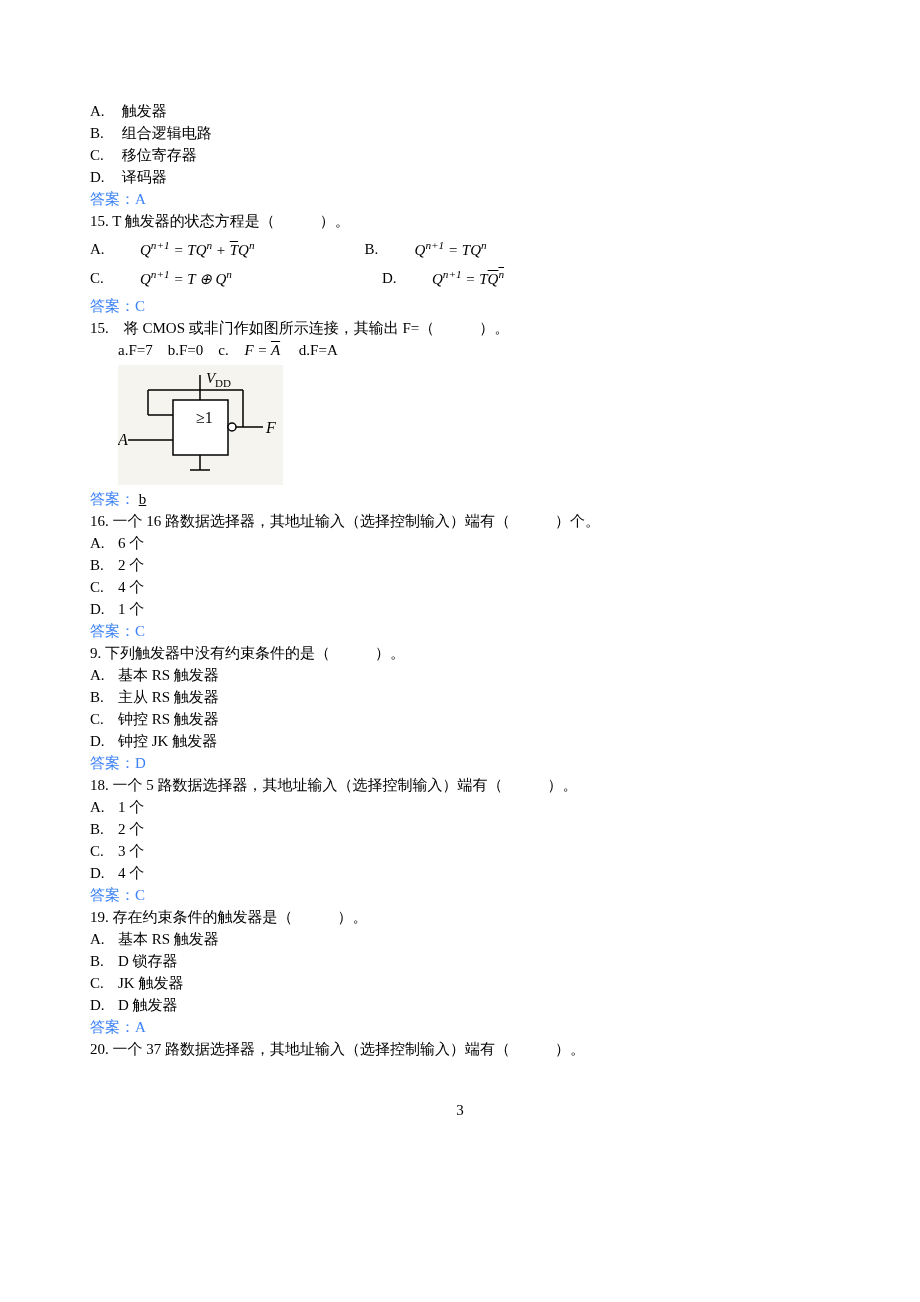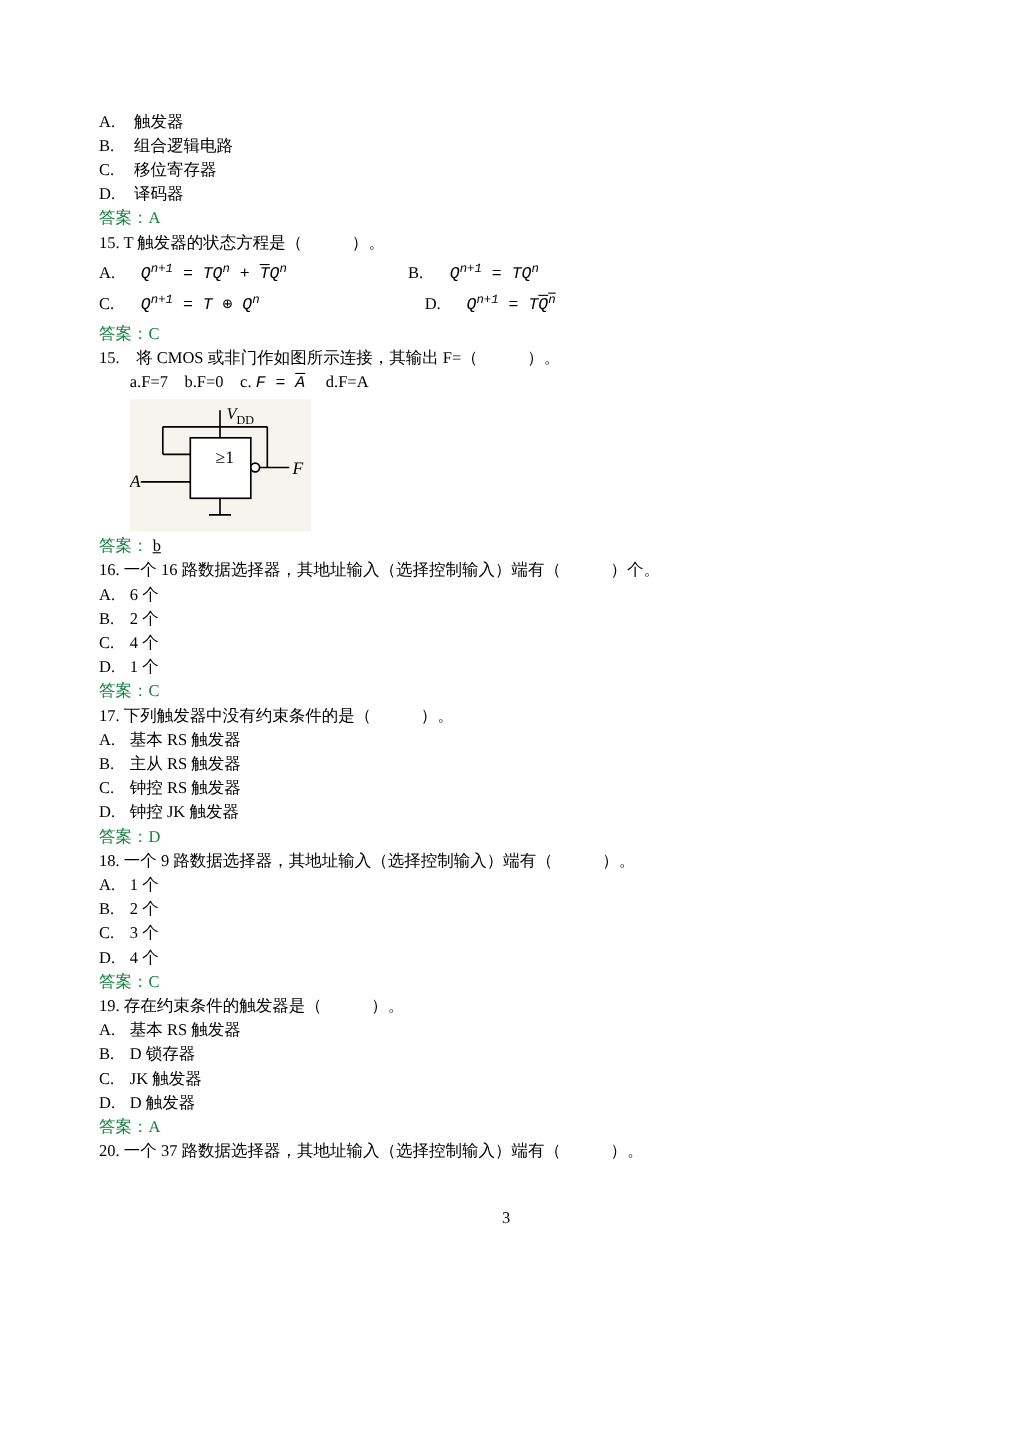--- a/index.html
+++ b/index.html
@@ -7,26 +7,26 @@
     font-size: 15px;
     line-height: 1.4;
     color: #000;
     background: #fff;
     margin: 0;
     padding: 100px 90px 40px 90px;
     width: 920px;
     box-sizing: border-box;
   }
   .line { margin: 1px 0; }
-  .answer { color: #15803d; }
+  .answer { color: #3b82f6; }
   .opt-letter { display: inline-block; width: 28px; }
   .indent { padding-left: 28px; }
   .eq-row { display: flex; align-items: center; gap: 50px; margin: 6px 0; }
   .eq-cell { display: flex; align-items: center; gap: 10px; }
-  .math { font-family: Liberation Mono, monospace; font-style: italic; }
+  .math { font-family: Liberation Serif, serif; font-style: italic; margin-left: 12px; }
   .math sup { font-style: italic; font-size: 0.75em; }
   .overline { text-decoration: overline; }
   .diagram {
     margin: 4px 0 4px 28px;
     background: #f6f4ee;
     width: 165px;
     height: 120px;
     position: relative;
   }
   .diagram svg { display:block; }
@@ -118,28 +118,28 @@
   <span style="text-decoration: underline;">b</span>
 </div>
 
 <div class="line">16. 一个 16 路数据选择器，其地址输入（选择控制输入）端有（　　　）个。</div>
 <div class="line"><span class="opt-letter">A.</span><span>6 个</span></div>
 <div class="line"><span class="opt-letter">B.</span><span>2 个</span></div>
 <div class="line"><span class="opt-letter">C.</span><span>4 个</span></div>
 <div class="line"><span class="opt-letter">D.</span><span>1 个</span></div>
 <div class="line answer">答案：C</div>
 
-<div class="line">17. 下列触发器中没有约束条件的是（　　　）。</div>
+<div class="line">9. 下列触发器中没有约束条件的是（　　　）。</div>
 <div class="line"><span class="opt-letter">A.</span><span>基本 RS 触发器</span></div>
 <div class="line"><span class="opt-letter">B.</span><span>主从 RS 触发器</span></div>
 <div class="line"><span class="opt-letter">C.</span><span>钟控 RS 触发器</span></div>
 <div class="line"><span class="opt-letter">D.</span><span>钟控 JK 触发器</span></div>
 <div class="line answer">答案：D</div>
 
-<div class="line">18. 一个 9 路数据选择器，其地址输入（选择控制输入）端有（　　　）。</div>
+<div class="line">18. 一个 5 路数据选择器，其地址输入（选择控制输入）端有（　　　）。</div>
 <div class="line"><span class="opt-letter">A.</span><span>1 个</span></div>
 <div class="line"><span class="opt-letter">B.</span><span>2 个</span></div>
 <div class="line"><span class="opt-letter">C.</span><span>3 个</span></div>
 <div class="line"><span class="opt-letter">D.</span><span>4 个</span></div>
 <div class="line answer">答案：C</div>
 
 <div class="line">19. 存在约束条件的触发器是（　　　）。</div>
 <div class="line"><span class="opt-letter">A.</span><span>基本 RS 触发器</span></div>
 <div class="line"><span class="opt-letter">B.</span><span>D 锁存器</span></div>
 <div class="line"><span class="opt-letter">C.</span><span>JK 触发器</span></div>

